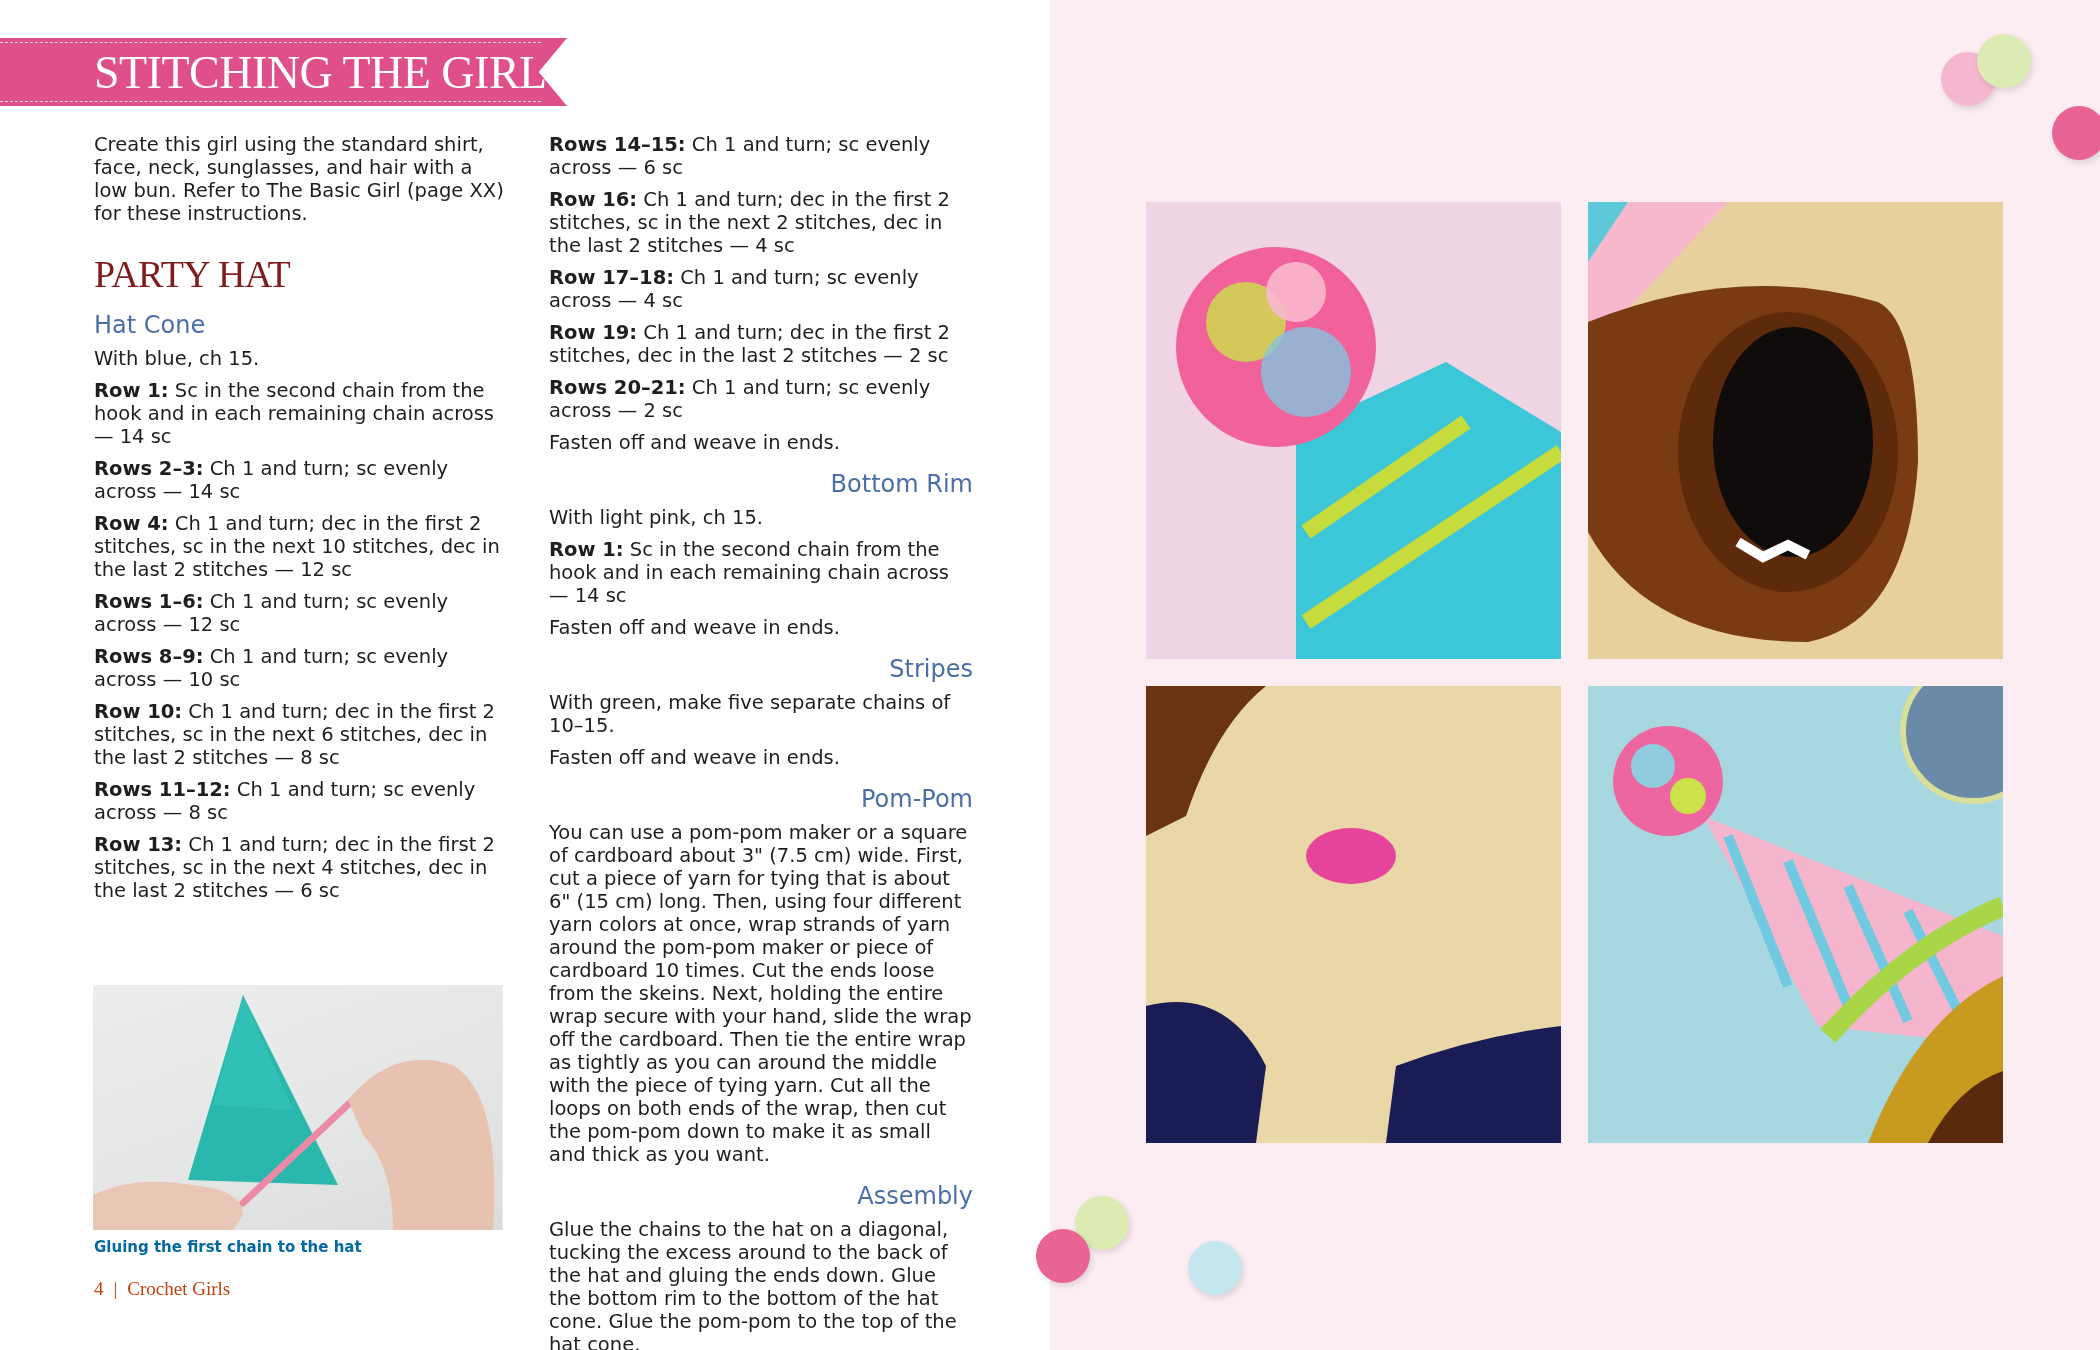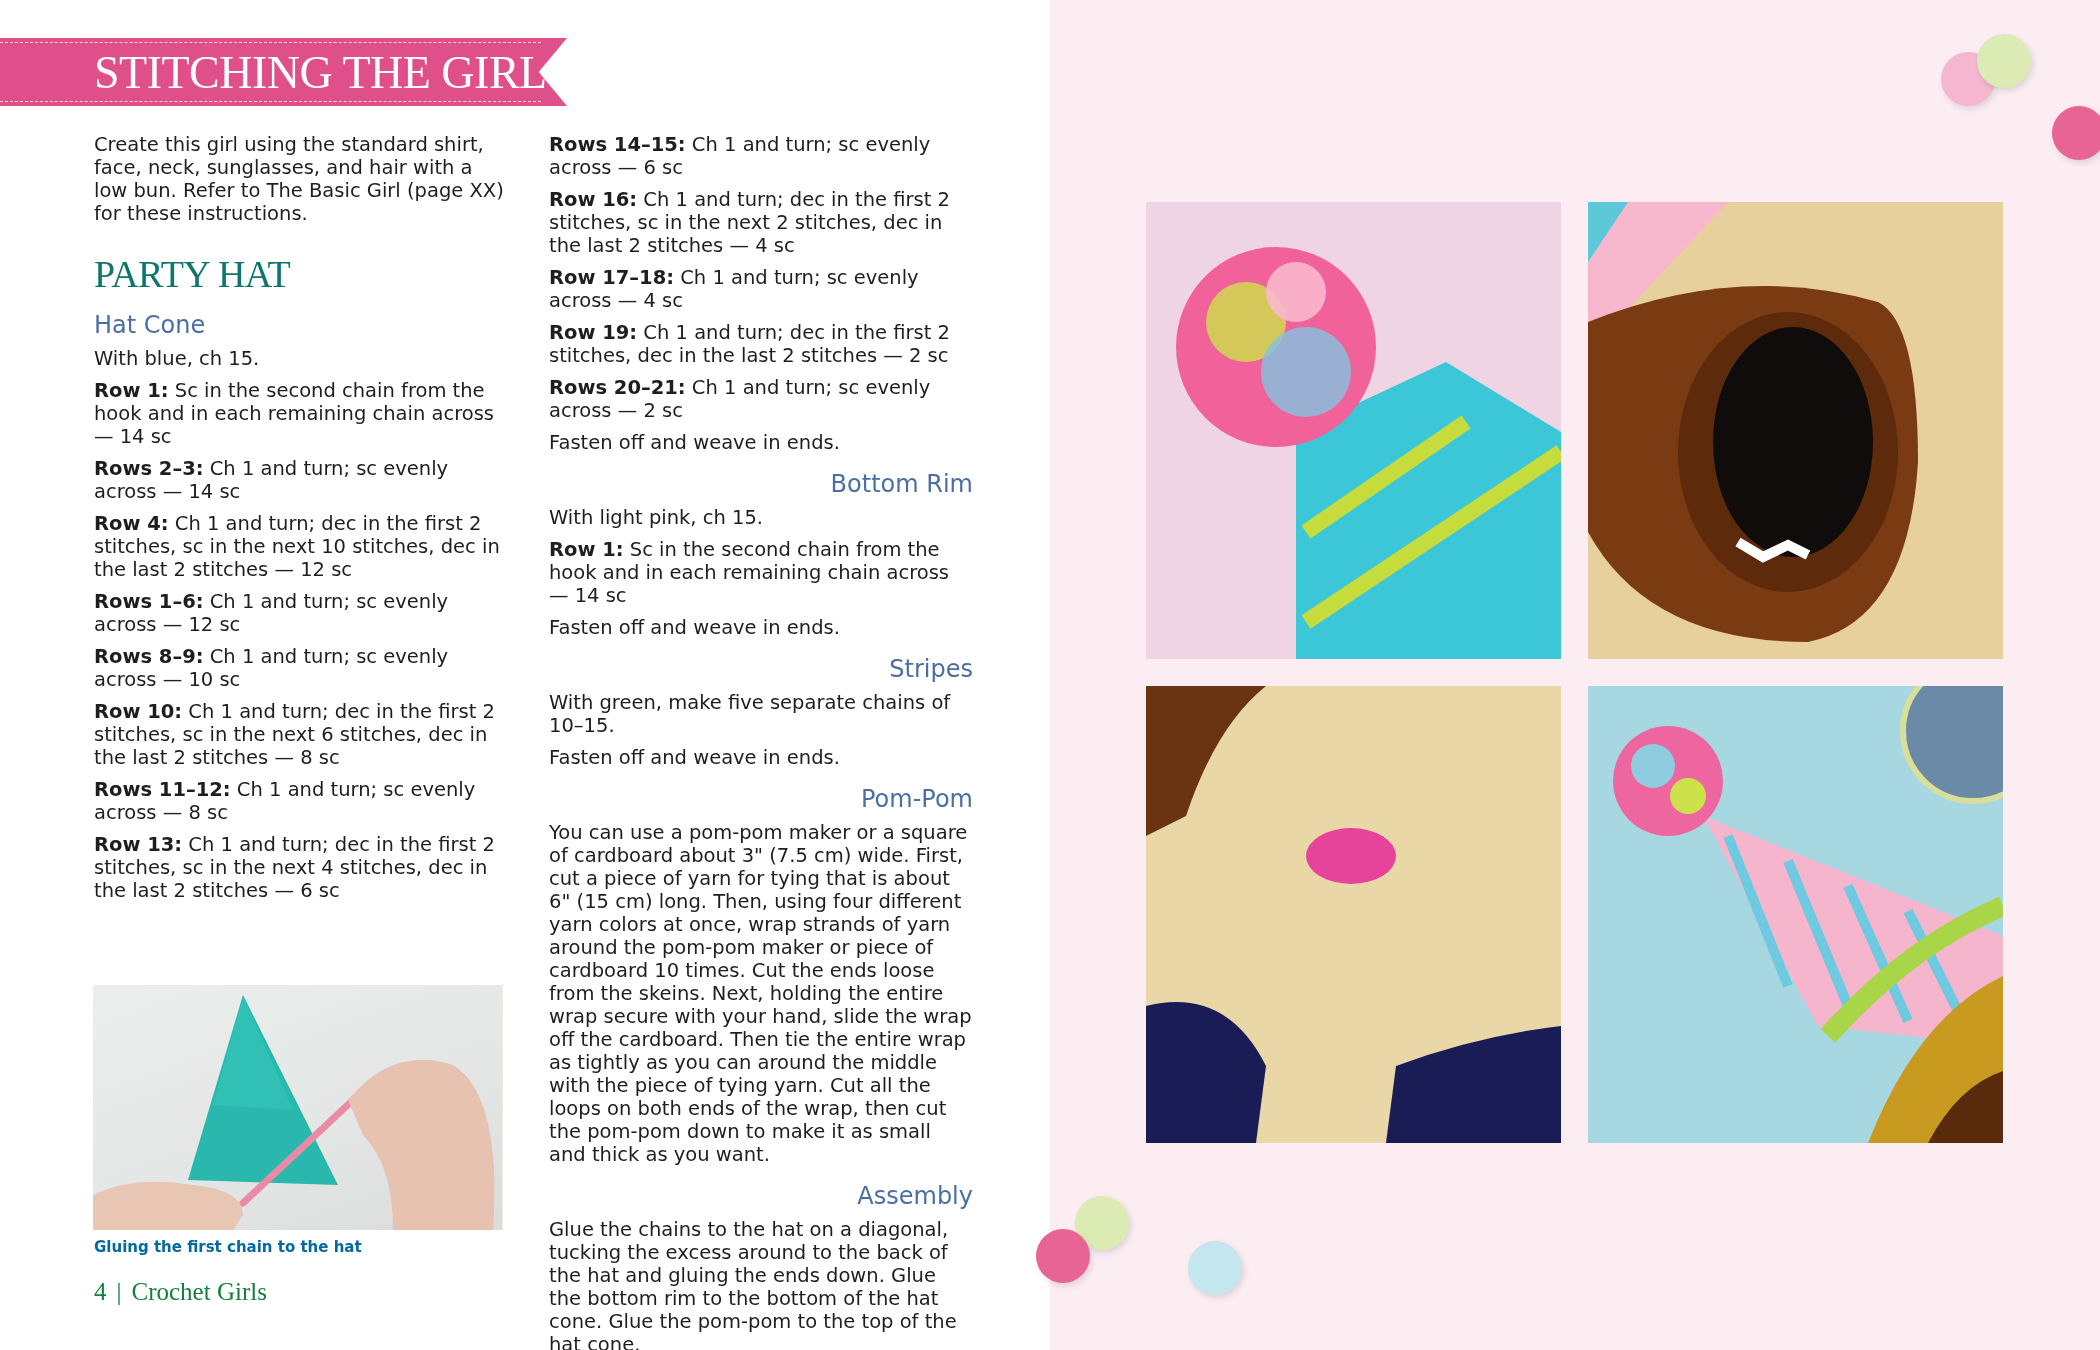--- a/index.html
+++ b/index.html
@@ -9,27 +9,27 @@
     clip-path: polygon(0 0, 100% 0, 95% 50%, 100% 100%, 0 100%); }
   .banner::before, .banner::after { content:""; position:absolute; left:0; right:26px; border-top:1.5px dashed rgba(255,255,255,0.75); }
   .banner::before { top:4px; } .banner::after { bottom:4px; }
   .banner-title { position:absolute; left:94px; top:38px; height:56px; line-height:70px; color:#fff;
     font-family:"Liberation Serif", "DejaVu Serif", serif; font-size:46px; letter-spacing:-0.5px; white-space:nowrap; }
   .col { position:absolute; font-size:19.5px; line-height:23px; }
   .col-left { left:94px; top:133px; width:412px; }
   .col-mid { left:549px; top:133px; width:424px; }
   .p { margin:0 0 9px 0; }
   .p b { font-weight:bold; }
-  .sect-title { font-family:"Liberation Serif", "DejaVu Serif", serif; color:#0f766e; font-size:38px; line-height:42px; margin:28px 0 16px 0; letter-spacing:-0.5px; }
+  .sect-title { font-family:"Liberation Serif", "DejaVu Serif", serif; color:#7f1d1d; font-size:38px; line-height:42px; margin:28px 0 16px 0; letter-spacing:-0.5px; }
   .sub-title { color:#4a6fa5; font-size:24px; line-height:28px; margin:0 0 8px 0; }
   .sub-title.spaced { margin-top:16px;text-align:right; }
   .photo { position:absolute; overflow:hidden; }
   .photo-left { left:93px; top:985px; width:409px; height:245px; background:linear-gradient(160deg,#eceeed 0%,#e4e6e5 60%,#d9dcdb 100%); border-right:1px solid #eed; }
   .caption { position:absolute; left:94px; top:1238px; font-size:15px; font-weight:bold; color:#0369a1; }
-  .footer { position:absolute; left:94px; top:1278px; font-family:"Liberation Serif", "DejaVu Serif", serif; font-size:25px; color:#15803d; }
+  .footer { position:absolute; left:94px; top:1278px; font-family:"Liberation Serif", "DejaVu Serif", serif; font-size:19px; color:#c2410c; }
   .footer .sep { margin:0 10px; }
   .grid-photo { position:absolute; width:415px; height:457px; overflow:hidden; }
   .g1 { left:1146px; top:202px; background:#eed3e3; }
   .g2 { left:1588px; top:202px; background:#e8cfa0; }
   .g3 { left:1146px; top:686px; background:#ead7a8; }
   .g4 { left:1588px; top:686px; background:#a8d6e0; }
   .dot { position:absolute; border-radius:50%; box-shadow:2px 3px 6px rgba(0,0,0,0.12); }
 </style>
 </head>
 <body>

